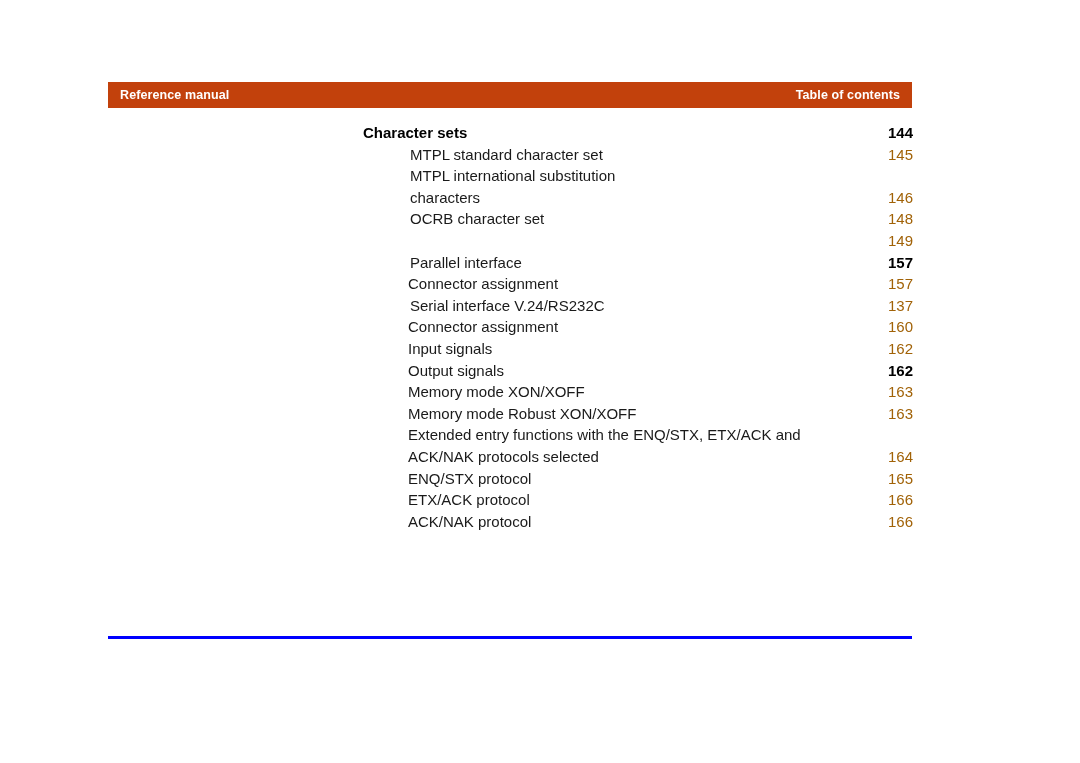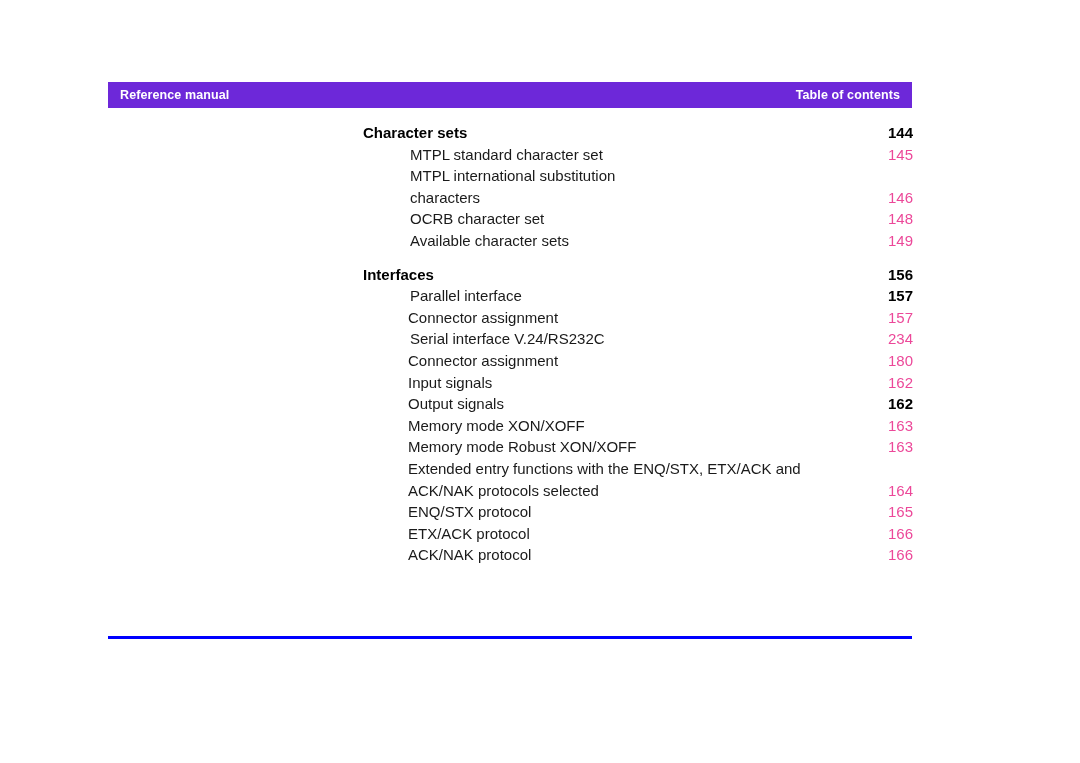--- a/index.html
+++ b/index.html
@@ -25,21 +25,21 @@
     background: #ffffff;
   }
 
   
   .header-bar {
     position: absolute;
     left: 108px;
     top: 82px;
     width: 804px;
     height: 26px;
-    background: #6d28d9;
+    background: #c2410c;
     display: flex;
     align-items: center;
     justify-content: space-between;
     box-sizing: border-box;
     padding: 0 12px;
   }
   .header-bar .hdr-text {
     color: #ffffff;
     font-size: 12.5px;
     font-weight: bold;
@@ -65,21 +65,21 @@
   .toc-label {
     position: absolute;
     font-size: 15px;
     color: #1a1a1a;
     white-space: nowrap;
   }
   .toc-page {
     position: absolute;
     left: 780px;
     font-size: 15px;
-    color: #ec4899;
+    color: #a16207;
     text-align: left;
   }
 
   
   .lvl0 .toc-label { left: 255px; font-weight: bold; color: #000; }
   .lvl0 .toc-page  { font-weight: bold; color: #000; }
   .lvl1 .toc-label { left: 302px; }
   .lvl1 .toc-page  { }
   .lvl2 .toc-label { left: 300px; }
   .lvl2 .toc-page  { }
@@ -131,42 +131,37 @@
       </div>
       <div class="toc-row lvl1">
         <span class="toc-label">characters</span>
         <span class="toc-page">146</span>
       </div>
       <div class="toc-row lvl1">
         <span class="toc-label">OCRB  character set</span>
         <span class="toc-page">148</span>
       </div>
       <div class="toc-row lvl1">
-        <span class="toc-label">Available character sets</span>
         <span class="toc-page">149</span>
-      </div>
-      <div class="toc-row lvl0 bold boldpage gap-before">
-        <span class="toc-label">Interfaces</span>
-        <span class="toc-page">156</span>
       </div>
       <div class="toc-row lvl1 boldpage">
         <span class="toc-label">Parallel interface</span>
         <span class="toc-page">157</span>
       </div>
       <div class="toc-row lvl2">
         <span class="toc-label">Connector assignment</span>
         <span class="toc-page">157</span>
       </div>
       <div class="toc-row lvl1">
         <span class="toc-label">Serial interface V.24/RS232C</span>
-        <span class="toc-page">234</span>
+        <span class="toc-page">137</span>
       </div>
       <div class="toc-row lvl2">
         <span class="toc-label">Connector assignment</span>
-        <span class="toc-page">180</span>
+        <span class="toc-page">160</span>
       </div>
       <div class="toc-row lvl2">
         <span class="toc-label">Input signals</span>
         <span class="toc-page">162</span>
       </div>
       <div class="toc-row lvl2 boldpage">
         <span class="toc-label">Output signals</span>
         <span class="toc-page">162</span>
       </div>
       <div class="toc-row lvl2">

